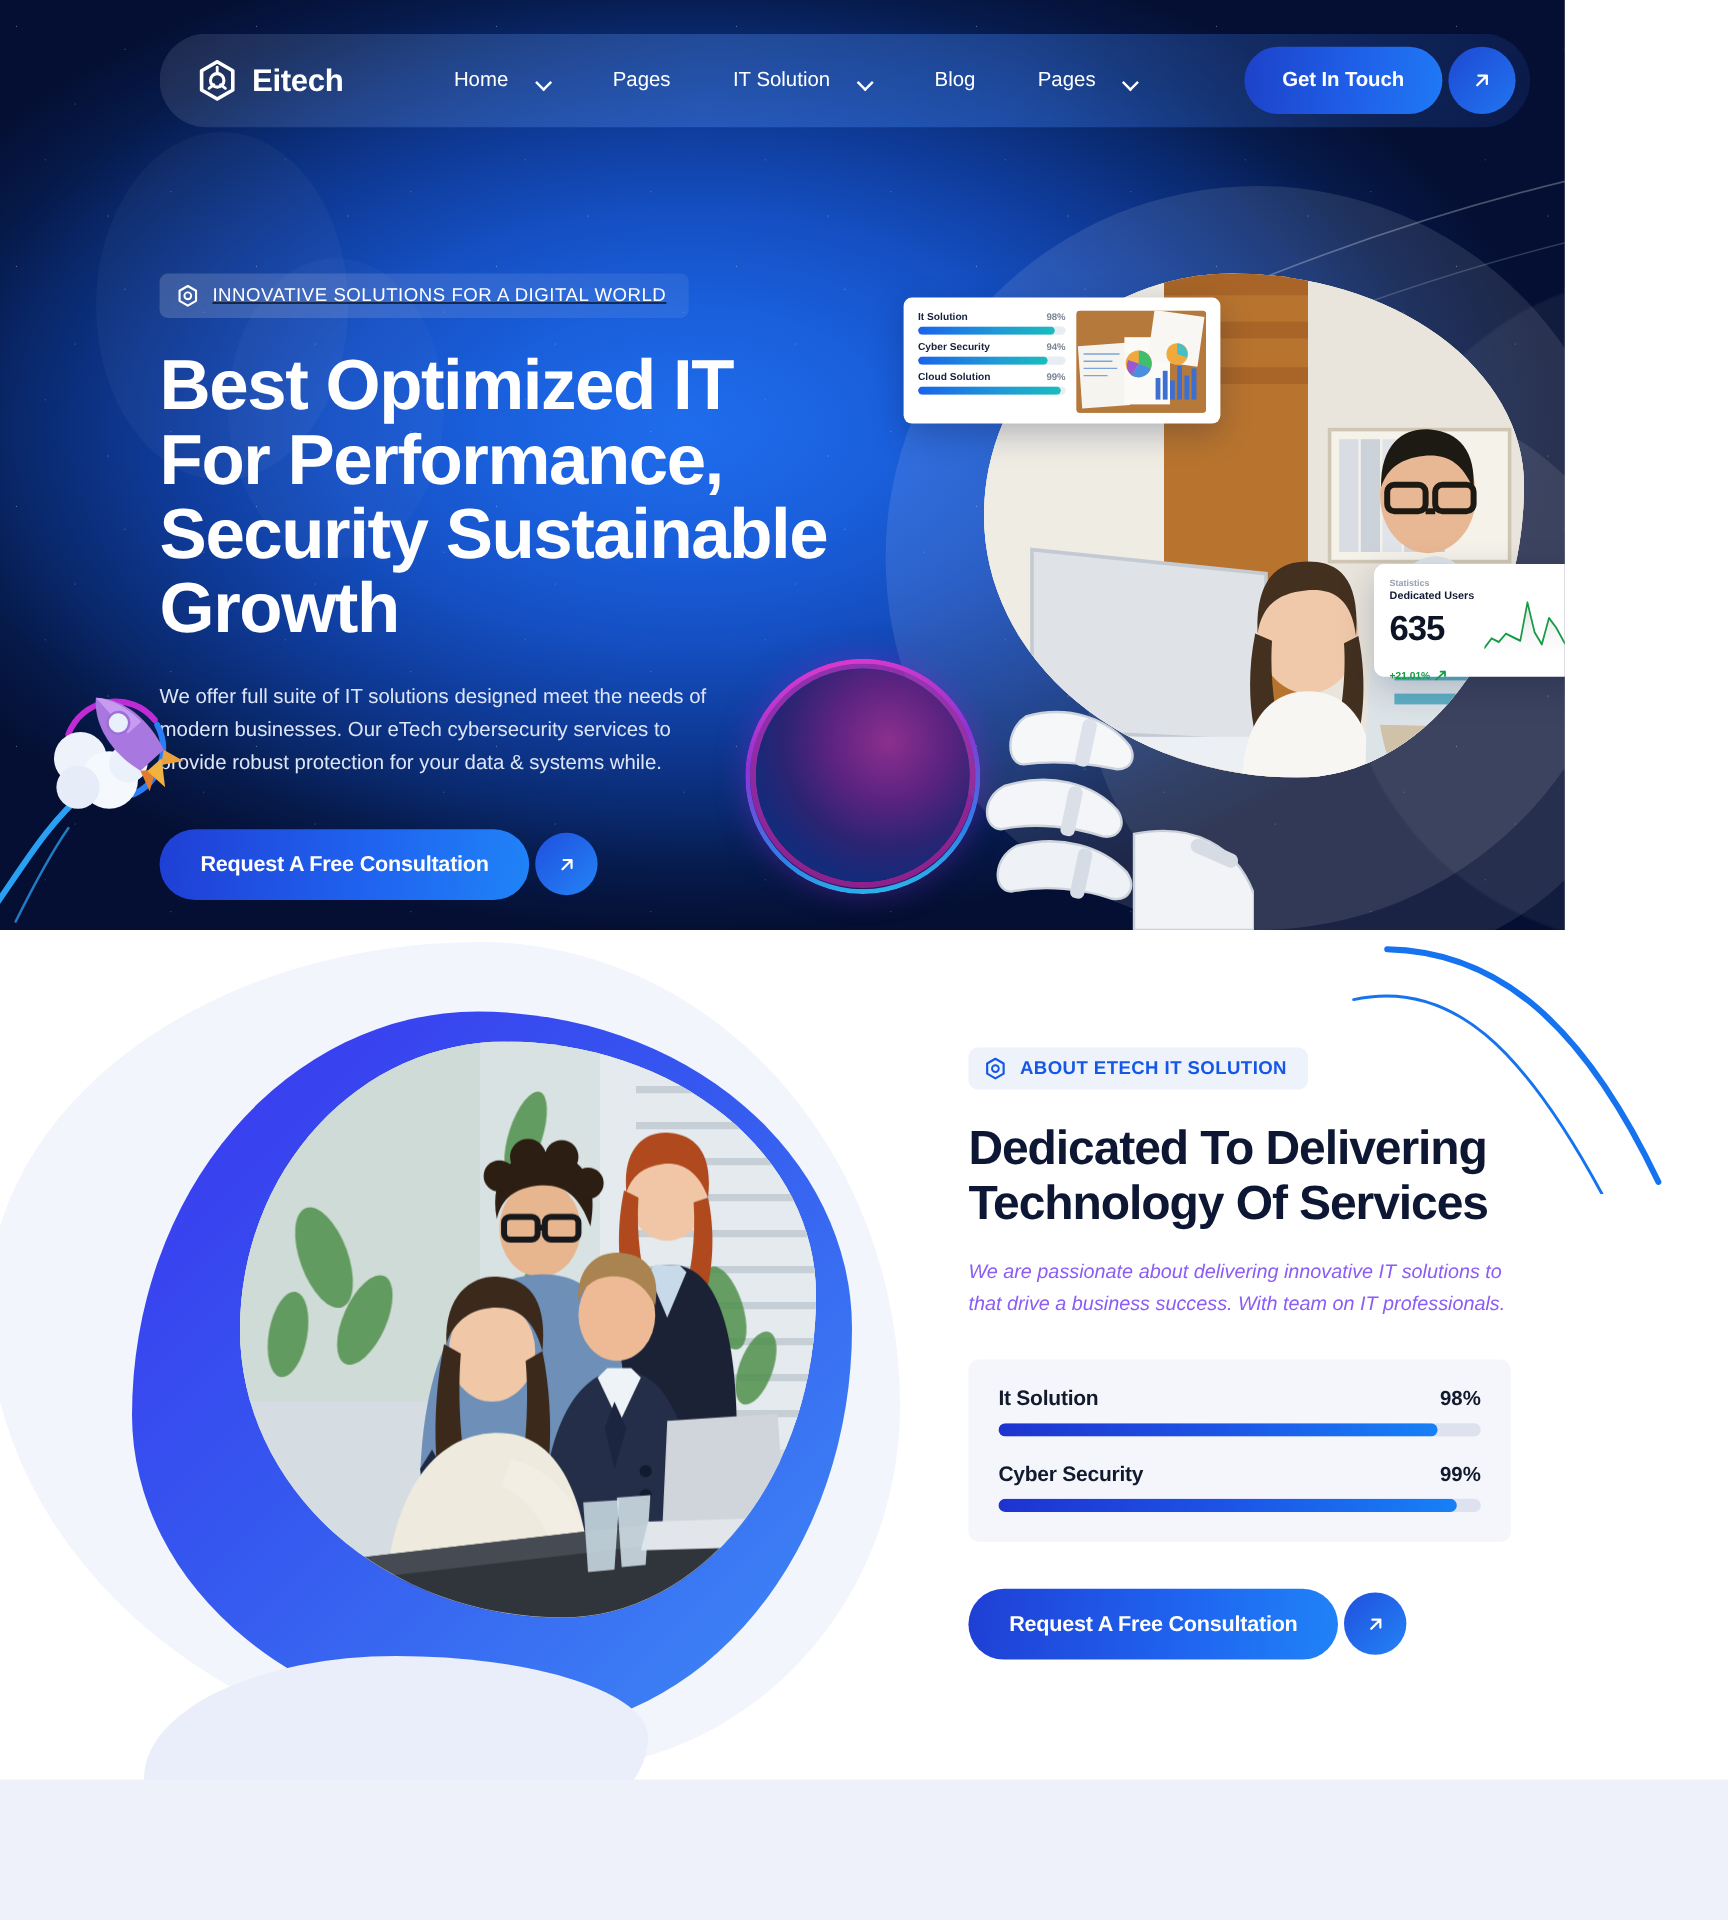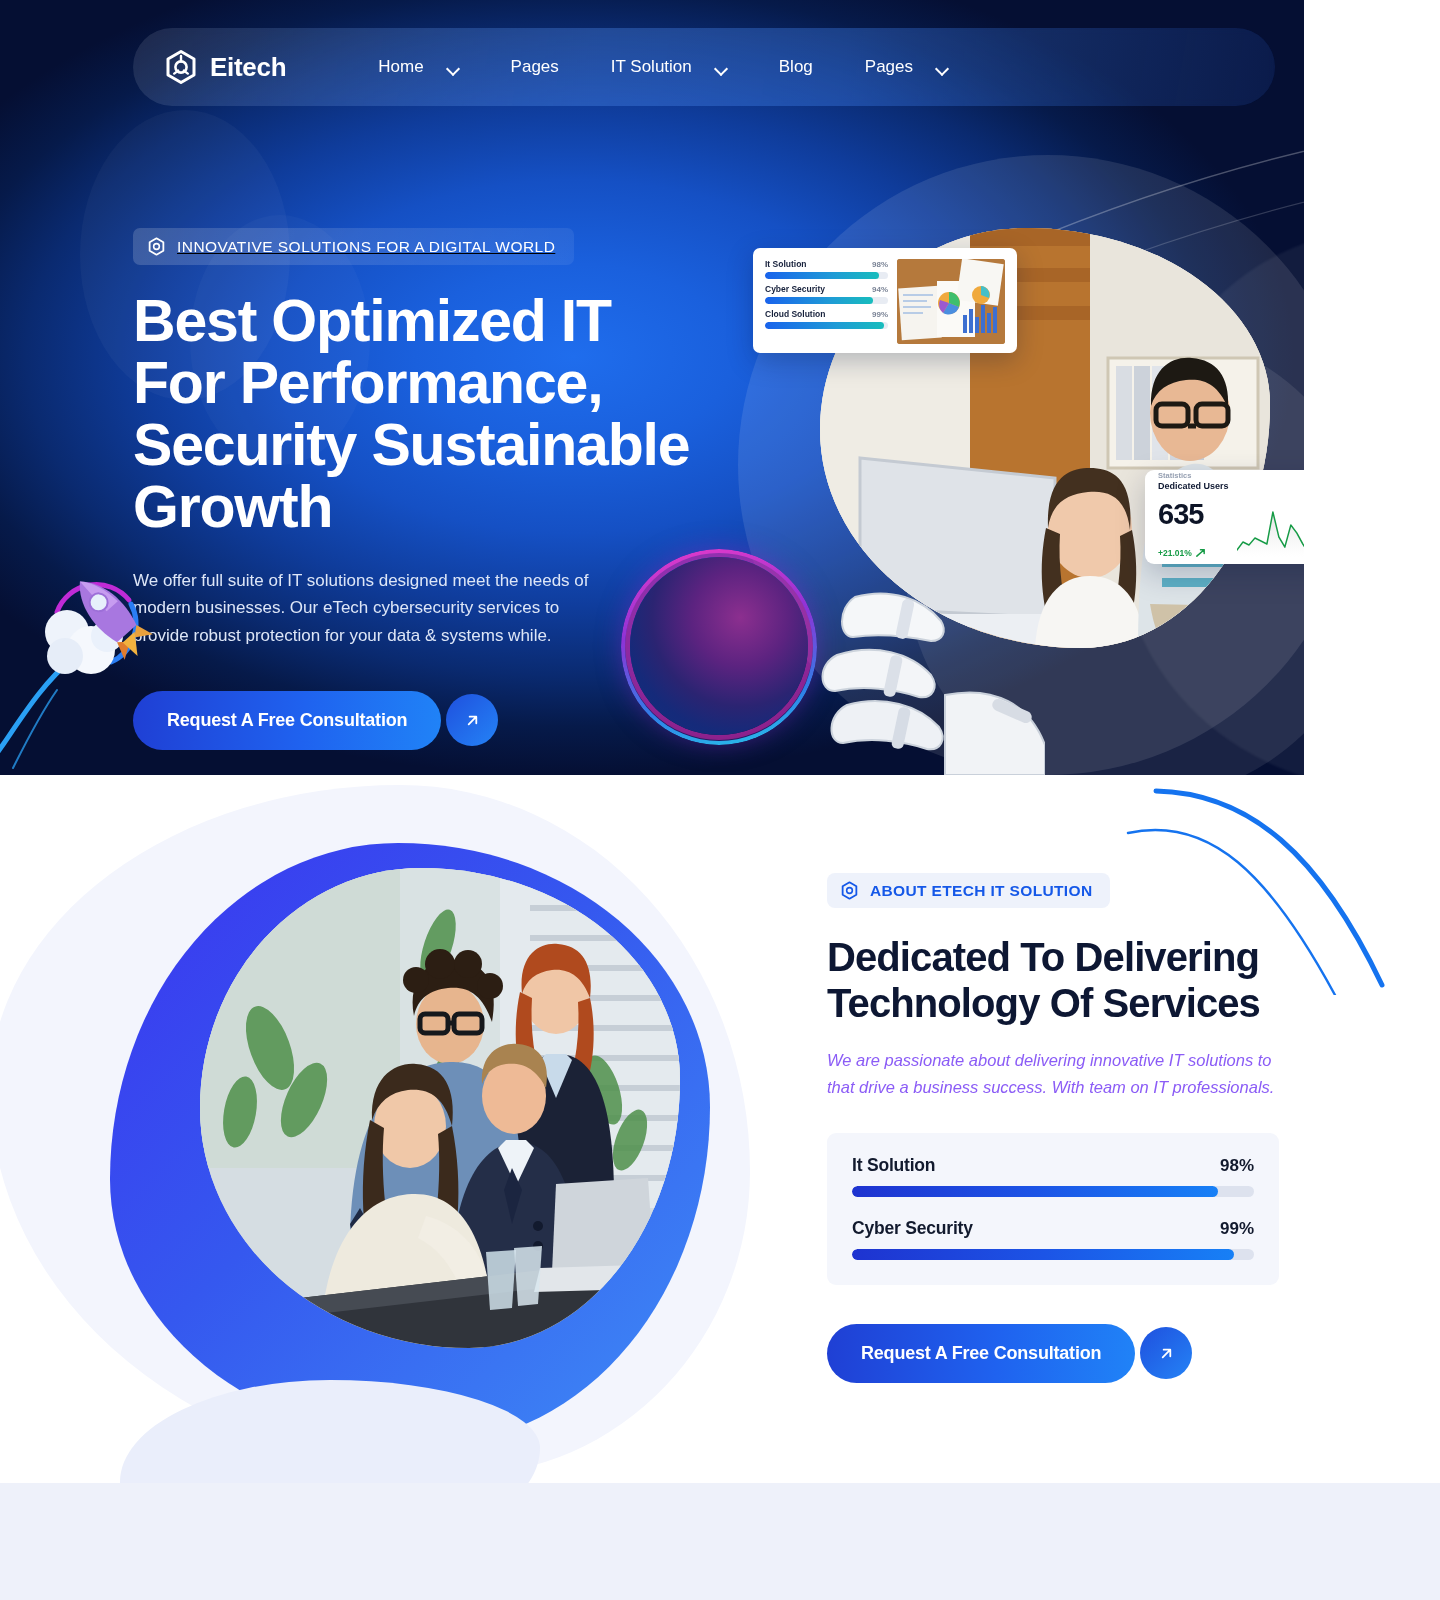--- a/index.html
+++ b/index.html
@@ -159,21 +159,21 @@
     background:linear-gradient(90deg,#1963ec 0%,#1f9bd6 60%,#18bdbd 100%);
   }
   .skills-thumb {
     width:108px; border-radius:3px; overflow:hidden; position:relative;
     background:#b77a3c;
   }
 
   
   .stat-card {
     position:absolute; left:1145px; top:470px; width:190px; height:94px;
-    background:#fff; border-radius:9px; padding:1px 13px;
+    background:#fff; border-radius:9px; padding:11px 13px;
     box-shadow:0 10px 30px rgba(4,18,60,.22);
     display:flex; gap:8px;
   }
   .stat-left { flex:0 0 auto; }
   .stat-kicker { font-size:7.5px; color:#96a0b2; font-weight:600; }
   .stat-title { font-size:9px; color:#101a33; font-weight:700; margin-top:1px; }
   .stat-value { font-size:29px; font-weight:700; color:#0d1426; line-height:1; margin-top:9px; letter-spacing:-1px; }
   .stat-delta { font-size:8.5px; font-weight:700; color:#169b46; margin-top:18px; display:flex; align-items:flex-end; gap:3px; }
   .stat-spark { flex:1; display:flex; align-items:flex-end; padding-bottom:6px; }
 
@@ -206,21 +206,21 @@
   .about-blob-blue {
     position:absolute; left:110px; top:68px; width:600px; height:600px;
     background:linear-gradient(135deg,#3b35f0 0%,#3558ef 45%,#3e8cf6 100%);
     border-radius:48% 52% 46% 54%/56% 44% 56% 44%;
   }
   .about-photo {
     position:absolute; left:200px; top:93px; width:480px; height:480px;
     border-radius:46% 54% 44% 56%/50% 44% 56% 50%;
     overflow:hidden; background:#cfd6dd;
   }
-  .about-right { position:absolute; left:827px; top:98px; width:470px; }
+  .about-right { position:absolute; left:807px; top:98px; width:470px; }
   .badge-light {
     display:inline-flex; align-items:center; gap:11px;
     height:35px; padding:0 18px 0 13px; border-radius:8px; background:#eef2fb;
   }
   .badge-light-text { color:#1558e8; font-size:15.5px; font-weight:700; letter-spacing:.35px; }
   .about-h2 {
     margin-top:26px; color:#0d1733; font-size:40px; line-height:1.16;
     font-weight:700; letter-spacing:-.9px;
   }
   .about-p {
@@ -294,20 +294,28 @@
         </a>
         <a class="nav-link">
           <span>Blog</span>
         </a>
         <a class="nav-link">
           <span>Pages</span>
           <i class="chev"></i>
         </a>
       </div>
 
+      <div class="nav-cta">
+        <button class="btn-pill">Get In Touch</button>
+        <button class="btn-circle">
+          <svg width="20" height="20" viewBox="0 0 20 20">
+            <path d="M6 14 L14 6 M7 6 H14 V13" fill="none" stroke="#fff" stroke-width="1.9" stroke-linecap="round" stroke-linejoin="round"></path>
+          </svg>
+        </button>
+      </div>
     </nav>
 
     <div class="hero-left">
       <div class="badge">
         <svg width="19" height="19" viewBox="0 0 36 36">
           <path d="M18 2.5 L31 10 L31 26 L18 33.5 L5 26 L5 10 Z" fill="none" stroke="#fff" stroke-width="3.4" stroke-linejoin="round"></path>
           <circle cx="18" cy="18" r="5.4" fill="none" stroke="#fff" stroke-width="3"></circle>
         </svg>
         <span class="badge-text">INNOVATIVE SOLUTIONS FOR A DIGITAL WORLD</span>
       </div>

